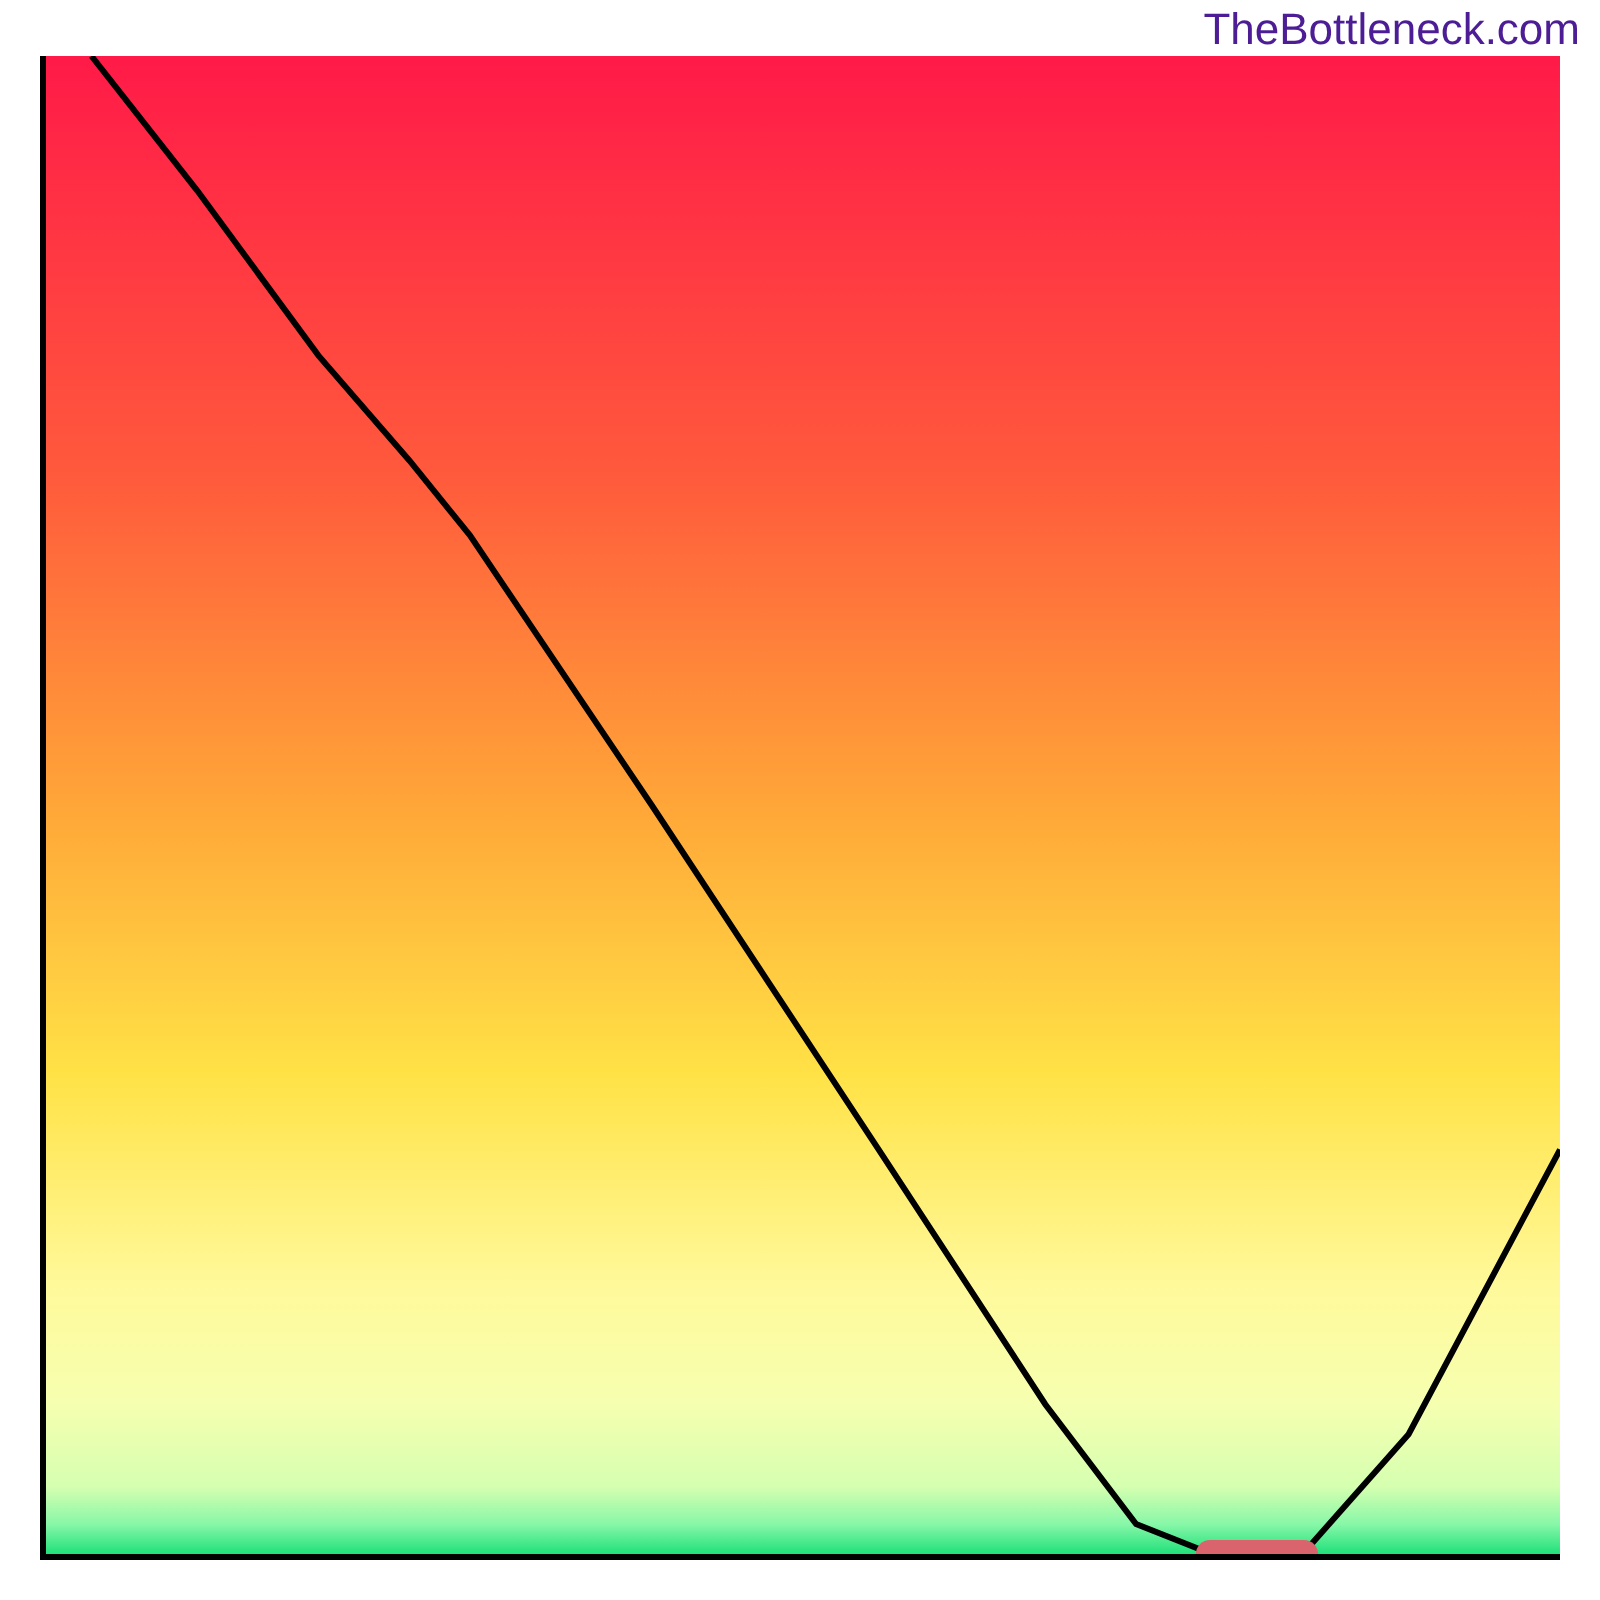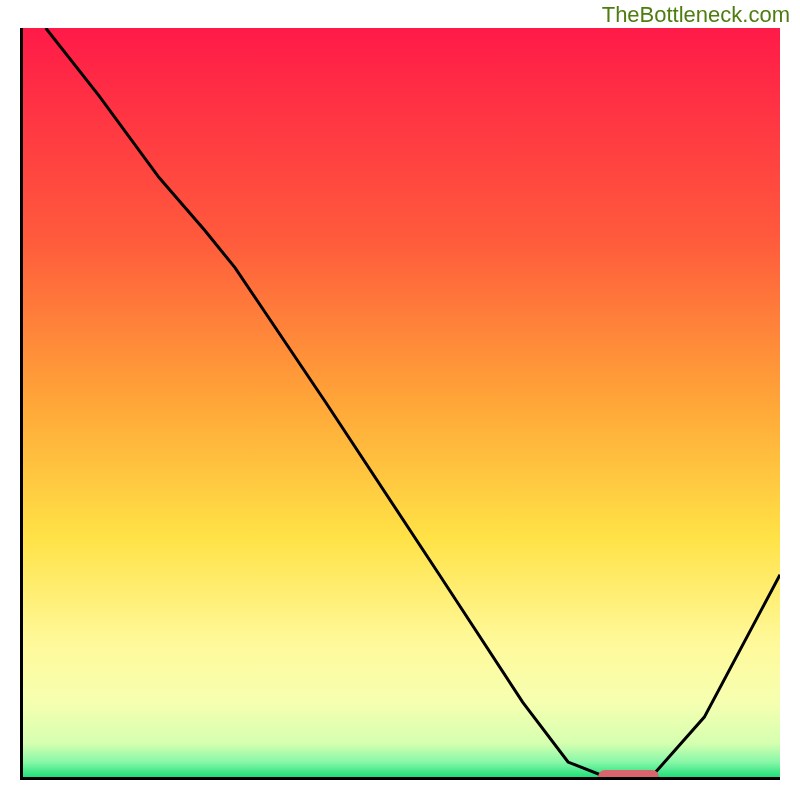--- a/index.html
+++ b/index.html
@@ -12,21 +12,21 @@
   }
   .container {
     position: relative;
     width: 800px;
     height: 800px;
   }
   .watermark {
     position: absolute;
     top: 2px;
     right: 10px;
-    color: #4d7c0f;
+    color: #4c1d95;
     font-size: 22px;
     font-weight: 500;
     z-index: 10;
   }
   .plot-area {
     position: absolute;
     left: 20px;
     top: 28px;
     width: 760px;
     height: 752px;

